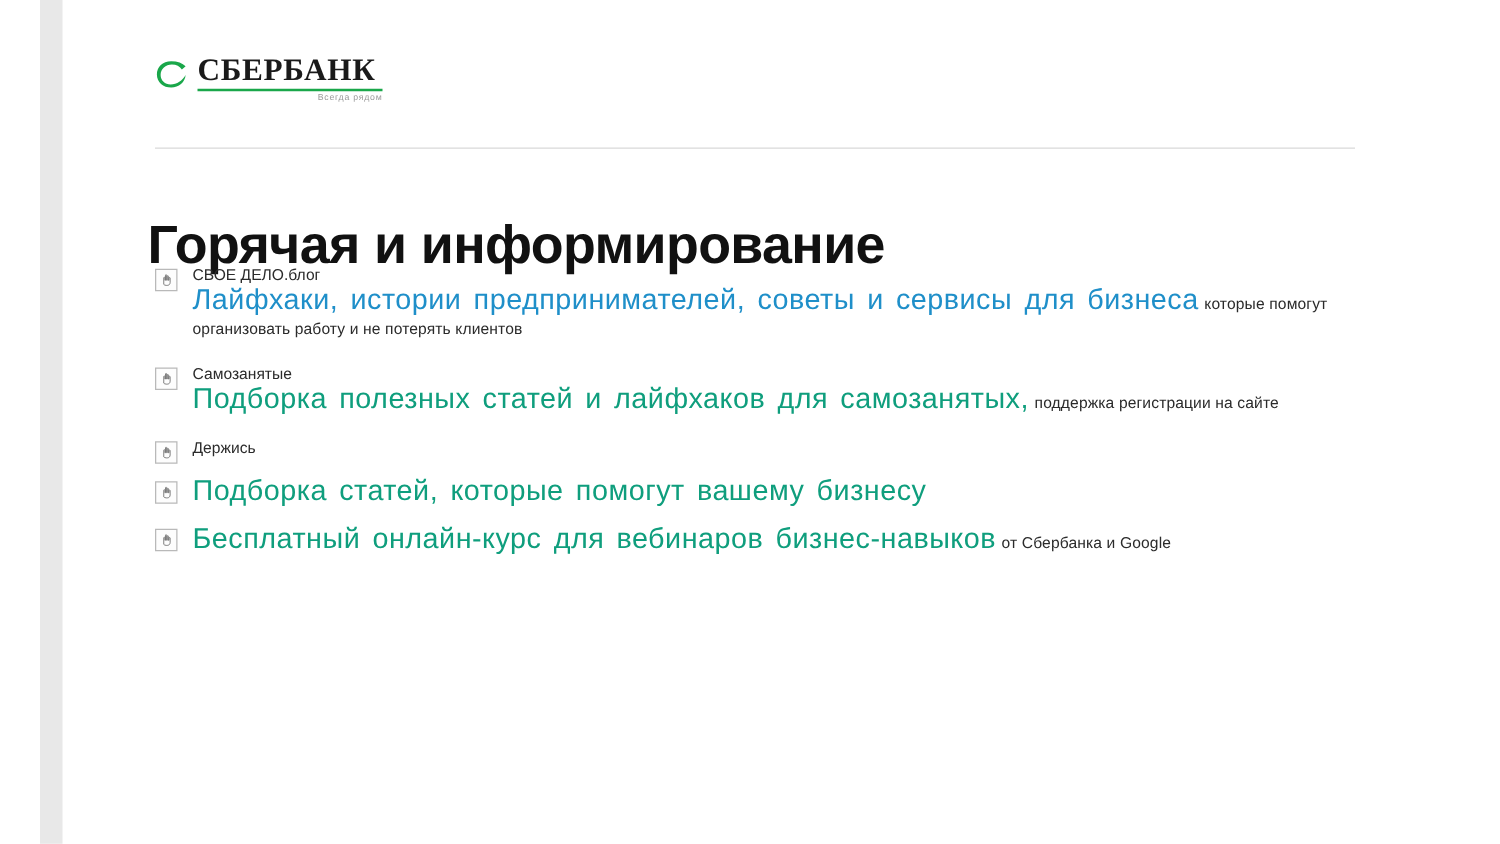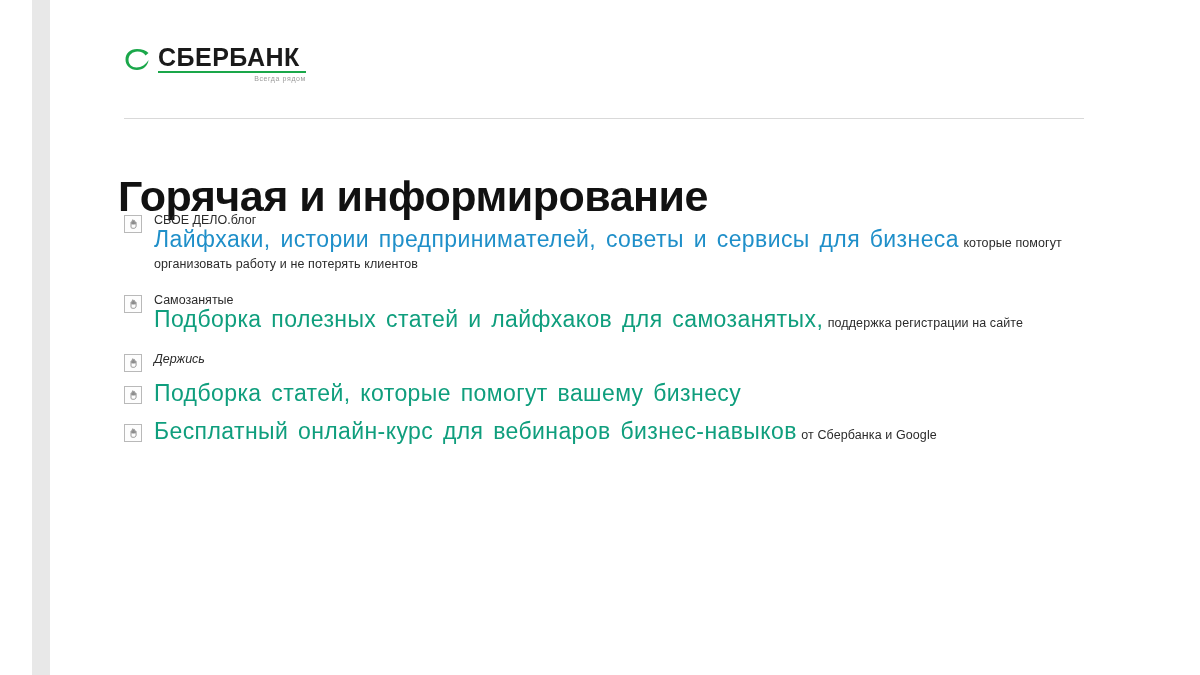--- a/index.html
+++ b/index.html
@@ -42,21 +42,21 @@
     width: 26px;
     height: 26px;
     margin-right: 8px;
     margin-top: 3px;
   }
   .logo-text-wrap {
     display: flex;
     flex-direction: column;
   }
   .logo-word {
-    font-family: Liberation Sans, sans-serif;
+    font-family: Liberation Serif, serif;
     font-weight: bold;
     font-size: 25px;
     letter-spacing: 0.5px;
     color: #1a1a1a;
     line-height: 26px;
   }
   .logo-rule {
     width: 148px;
     height: 2px;
     background: #1aa74a;
@@ -133,21 +133,21 @@
   .item-link.blue {
     color: #1f8fc9;
   }
   .item-tail {
     font-size: 12.5px;
     color: #2b2b2b;
     letter-spacing: 0.1px;
   }
   
   .item.gap-1 { margin-bottom: 18px; }
-  .item.gap-2 { margin-bottom: 16px; font-style: italic; }
+  .item.gap-2 { margin-bottom: 16px; }
 </style>
 </head>
 <body>
 
 <div class="left-band"></div>
 
 <div class="page">
 
   <div class="logo-block">
     <svg class="logo-mark" viewBox="0 0 26 26">

